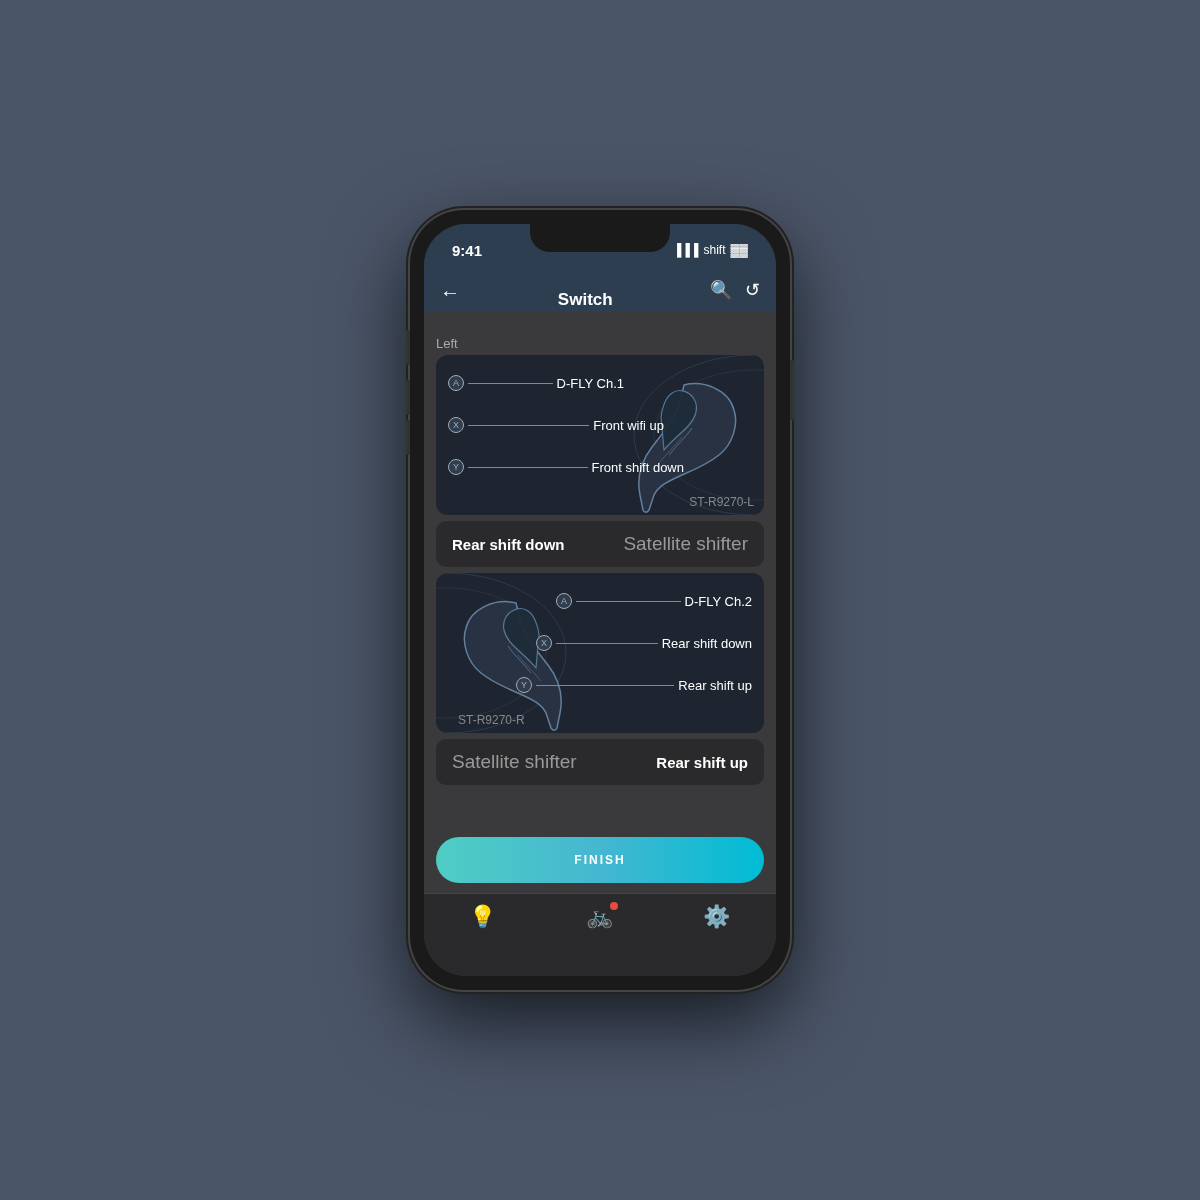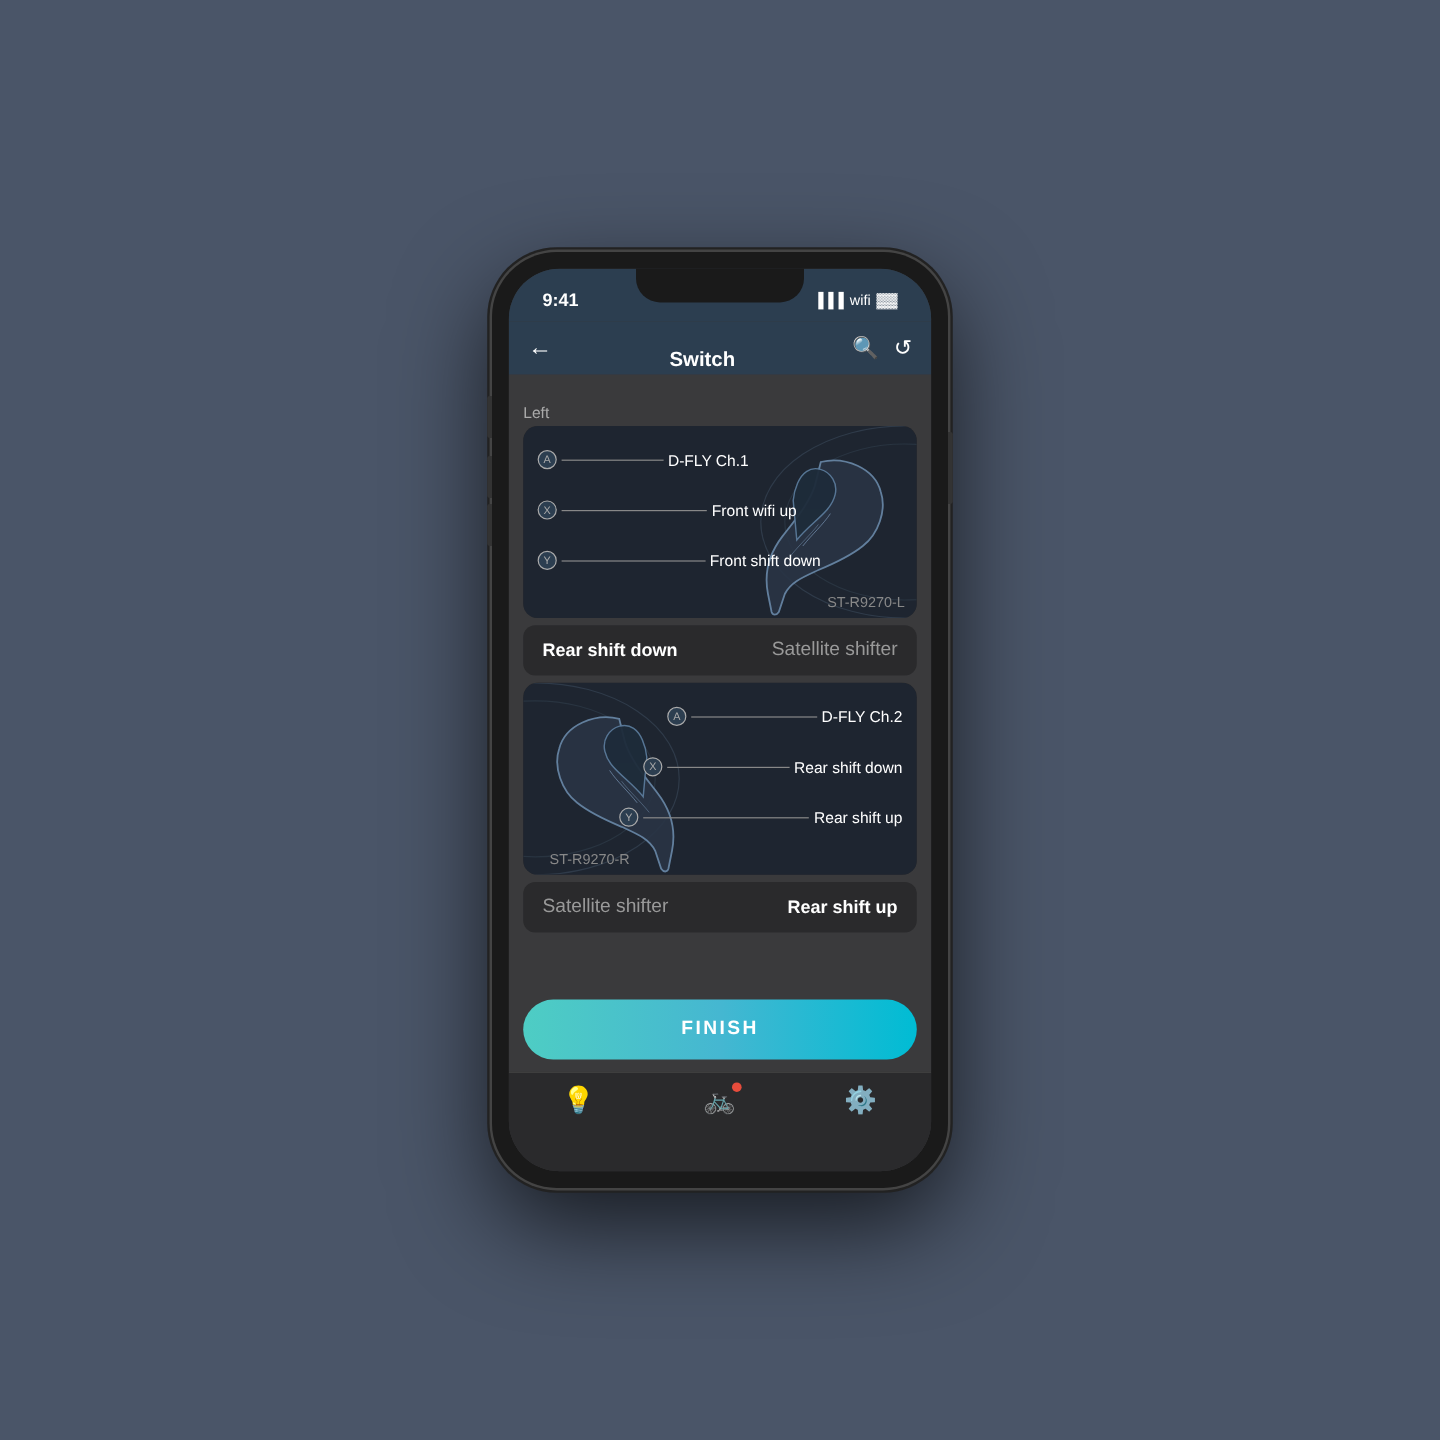--- a/index.html
+++ b/index.html
@@ -224,37 +224,37 @@
       border-radius: 10px;
       padding: 12px 16px;
       margin-bottom: 6px;
       display: flex;
       align-items: center;
       justify-content: space-between;
     }
 
     .sat-label {
       color: #999;
-      font-size: 16px;
+      font-size: 19px;
     }
 
     .sat-action {
       color: white;
       font-size: 15px;
       font-weight: 600;
     }
 
     
     .finish-btn {
       margin: 0 12px;
       background: linear-gradient(to right, #4ecdc4, #45b7d1, #00bcd4);
       border: none;
       border-radius: 30px;
       color: white;
-      font-size: 16px;
+      font-size: 12px;
       font-weight: 700;
       letter-spacing: 2px;
       padding: 16px;
       width: calc(100% - 24px);
       cursor: pointer;
     }
 
     
     .tab-bar {
       background: #2a2a2c;
@@ -353,21 +353,21 @@
 <div class="phone-wrapper">
   <div class="phone-frame">
     <div class="notch"></div>
     <div class="phone-screen">
       <div class="full-screen">
 
         <div class="status-bar">
           <span class="status-time">9:41</span>
           <div class="status-icons">
             <span>▐▐▐</span>
-            <span>wifi</span>
+            <span>shift</span>
             <span>▓▓</span>
           </div>
         </div>
 
         <div class="app-header">
           <span class="header-back">←</span>
           <span class="header-title">Switch</span>
           <div class="header-icons">
             <span>🔍</span>
             <span>↺</span>

